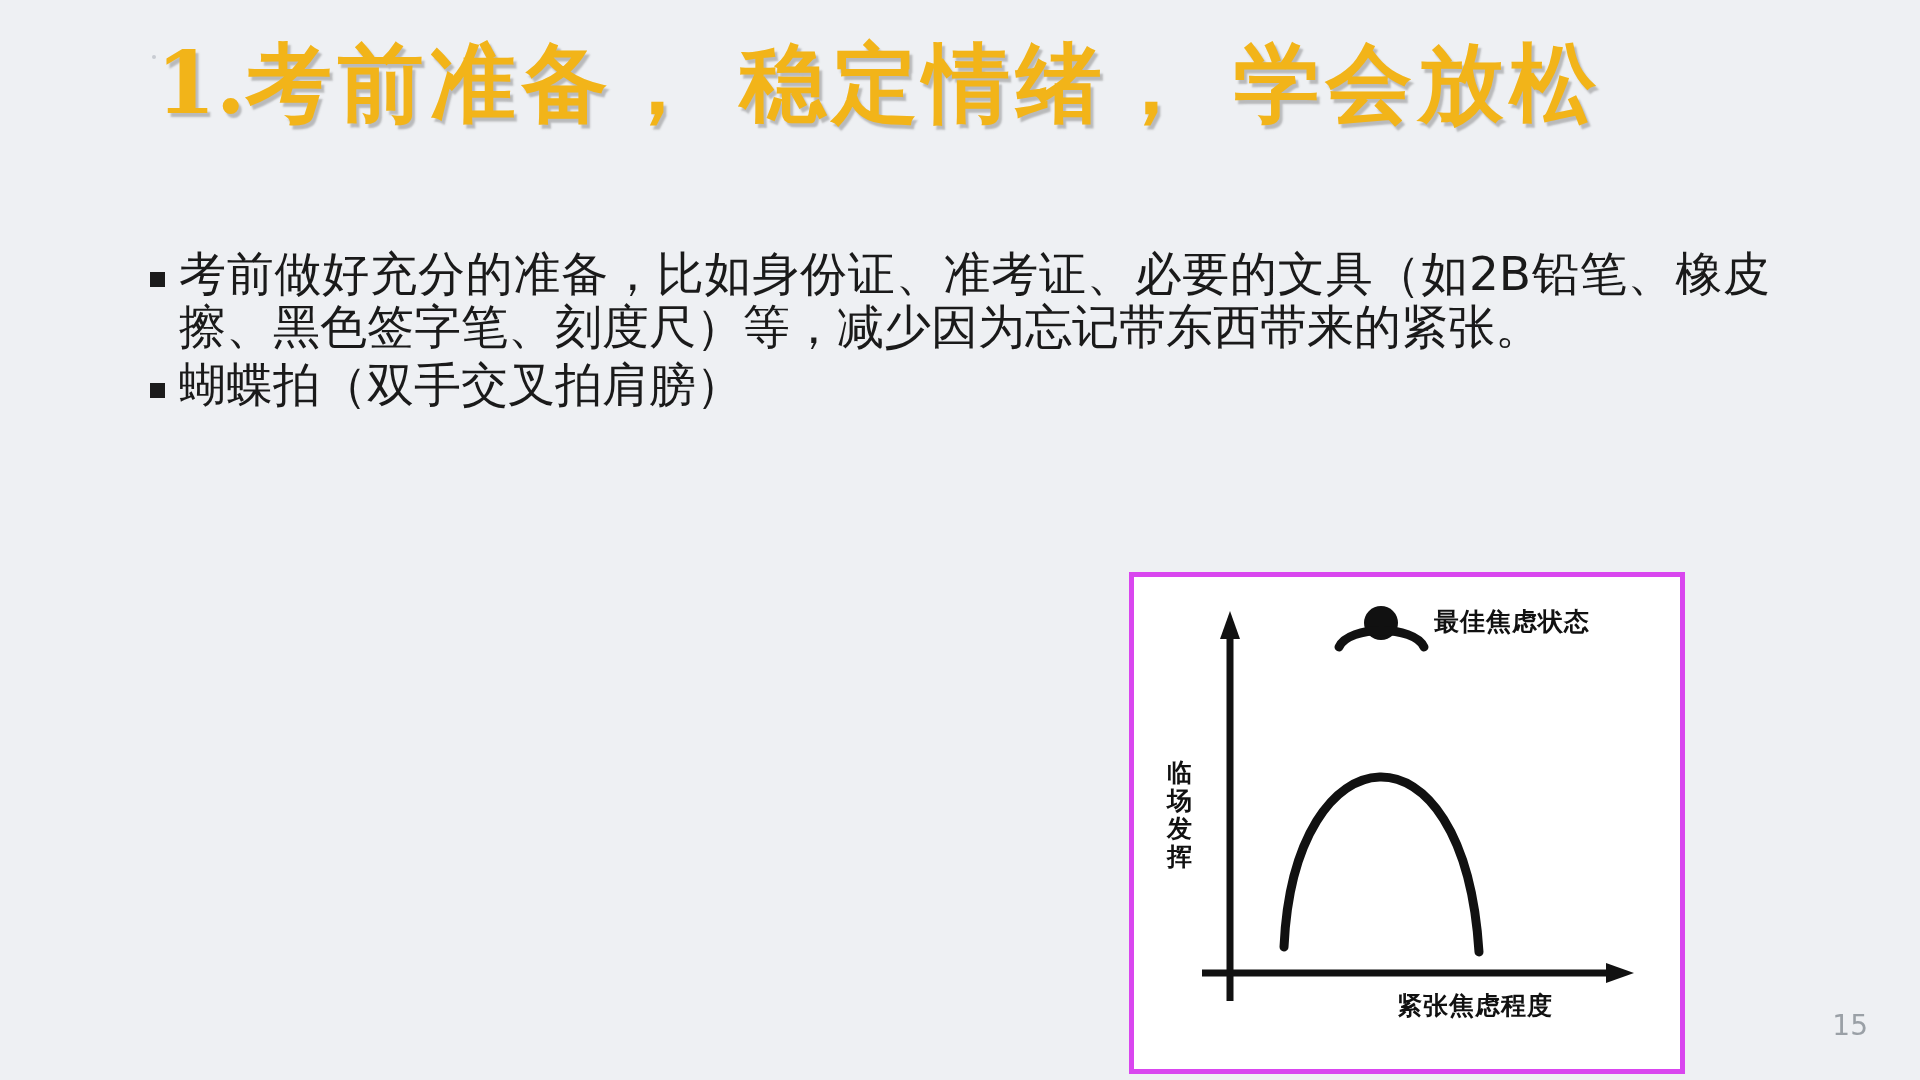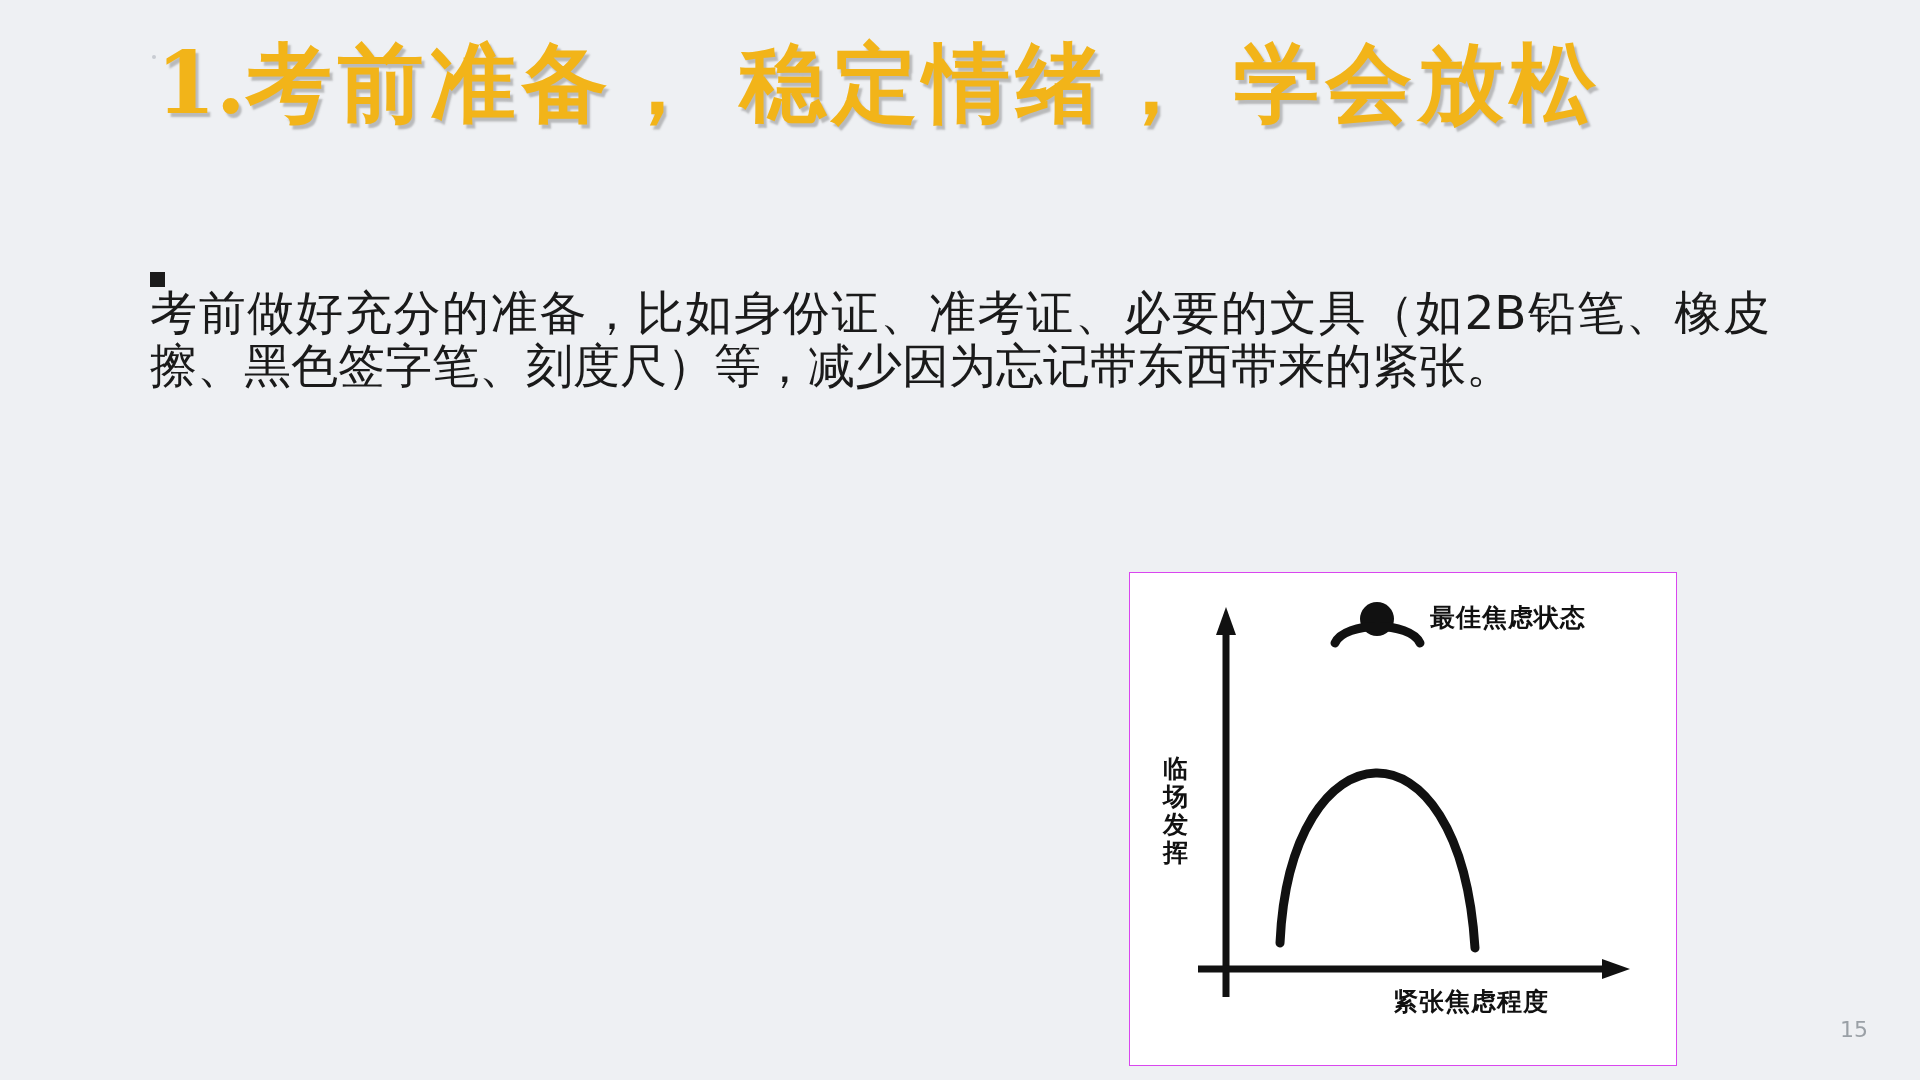--- a/index.html
+++ b/index.html
@@ -60,21 +60,20 @@
   .body {
     position: absolute;
     left: 134px;
     top: 248px;
     width: 1620px;
   }
   .bullet {
     display: flex;
     align-items: flex-start;
     margin-bottom: 6px;
-    flex-direction: column;
   }
   .marker {
     flex: 0 0 auto;
     width: 15px;
     height: 15px;
     background: #1b1b1b;
     margin-top: 24px;
     margin-right: 14px;
   }
   .btext {
@@ -89,21 +88,21 @@
   .btext.short { text-align: left; }
 
   
   .figure {
     position: absolute;
     left: 1113px;
     top: 572px;
     width: 546px;
     height: 492px;
     background: #ffffff;
-    border: 1px solid #d946ef;
+    border: 5px solid #d946ef;
   }
   .fig-svg { display: block; }
 
   .fig-label {
     position: absolute;
     font-family: "DejaVu Sans", sans-serif;
     font-weight: bold;
     color: #111;
   }
   .label-best {
@@ -127,21 +126,21 @@
     text-align: right;
     letter-spacing: 0px;
   }
 
   
   .page-num {
     position: absolute;
     right: 68px;
     bottom: 38px;
     font-family: "DejaVu Sans", sans-serif;
-    font-size: 22px;
+    font-size: 28px;
     color: #9aa0a6;
   }
 </style>
 </head>
 <body>
 
 <div class="slide">
 
   <div class="tiny-dot"></div>
 
@@ -151,20 +150,24 @@
 
   <div class="body">
 
     <div class="bullet">
       <span class="marker"></span>
       <div class="btext">考前做好充分的准备，比如身份证、准考证、必要的文具（如2B铅笔、橡皮擦、黑色签字笔、刻度尺）等，减少因为忘记带东西带来的紧张。</div>
     </div>
 
 
 
+    <div class="bullet">
+      <span class="marker"></span>
+      <div class="btext short">蝴蝶拍（双手交叉拍肩膀）</div>
+    </div>
 
 
   </div>
 
   <div class="figure">
     <svg class="fig-svg" width="546" height="492" viewBox="0 0 546 492">
 
       <line x1="96" y1="60" x2="96" y2="424" stroke="#111" stroke-width="7"></line>
       <polygon points="96,34 86,62 106,62" fill="#111"></polygon>
 

